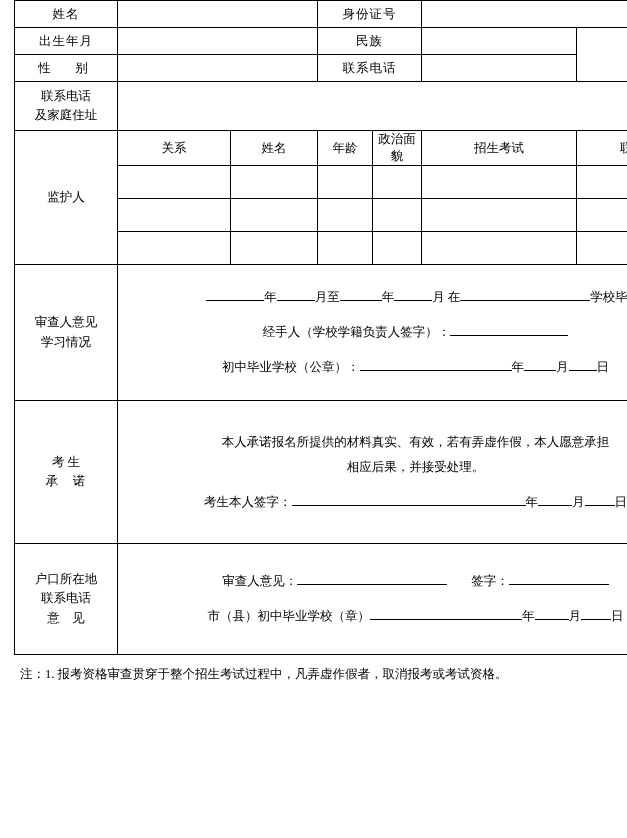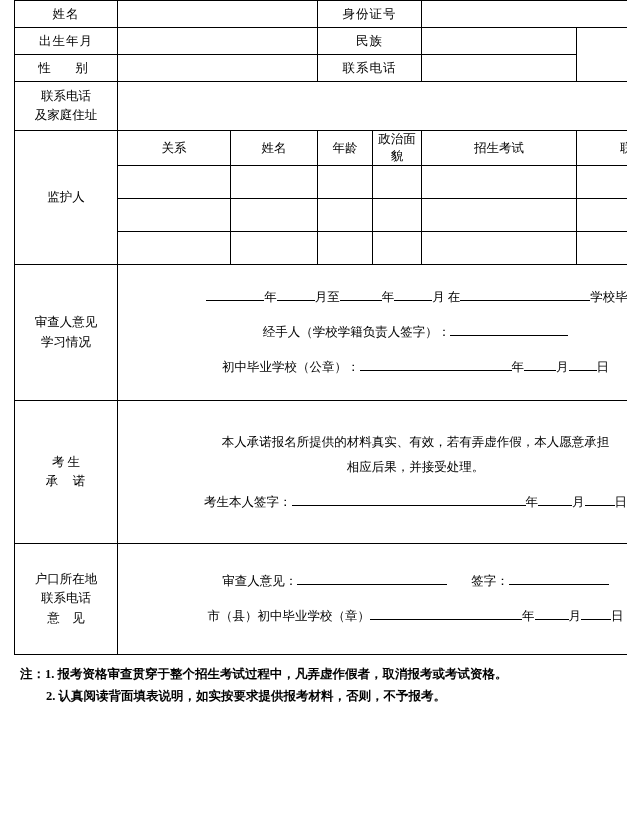--- a/index.html
+++ b/index.html
@@ -78,21 +78,21 @@
   }
   .notes .n1 {
     text-indent: 0;
   }
   .notes .n2 {
     padding-left: 26px;
   }
   .promise-text {
     line-height: 2.0;
   }
-  .nowrap { white-space: nowrap; font-weight: bold; }
+  .nowrap { white-space: nowrap; }
 </style>
 </head>
 <body>
 
 <div class="page">
 
 
   <table class="form">
     <colgroup>
       <col style="width:103px">
@@ -219,16 +219,15 @@
         <div class="row-line">
           <span>市（县）初中毕业学校（章）</span><span class="blank" style="width:108px"></span><span class="blank" style="width:44px"></span><span>年</span><span class="blank" style="width:34px"></span><span>月</span><span class="blank" style="width:30px"></span><span>日</span>
         </div>
       </td>
     </tr>
   </tbody>
     </table>
 
   <div class="notes">
     <div class="n1 nowrap"><span>注：</span><span>1. 报考资格审查贯穿于整个招生考试过程中，凡弄虚作假者，取消报考或考试资格。</span></div>
-    <div class="n2 nowrap">2. 认真阅读背面填表说明，如实按要求提供报考材料，否则，不予报考。</div>
   </div>
 
 </div>
 
 </body></html>

